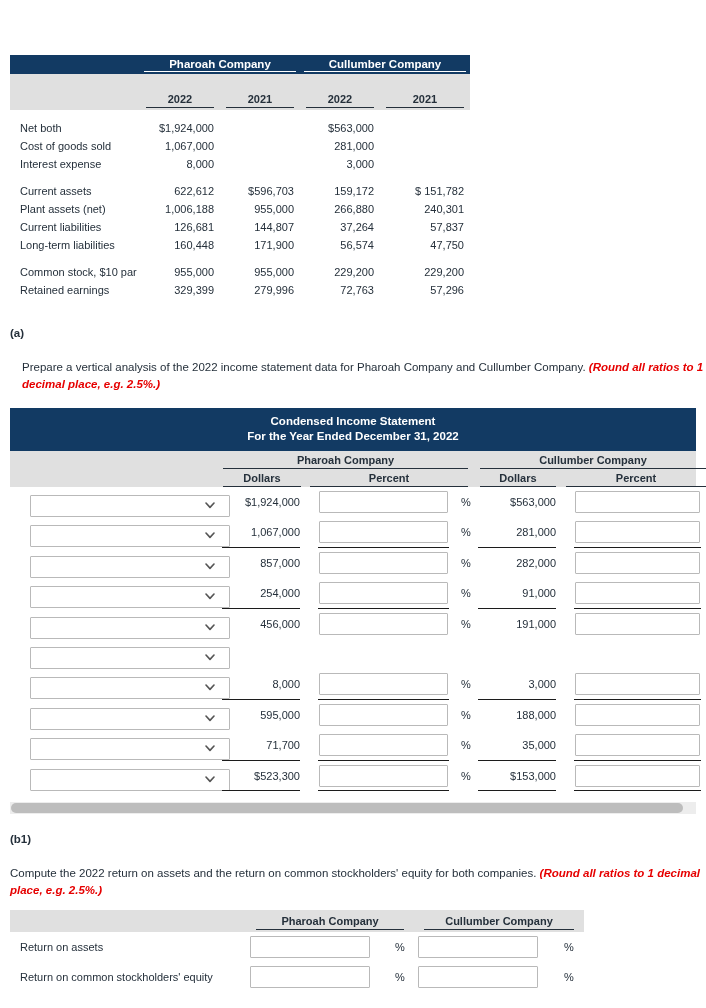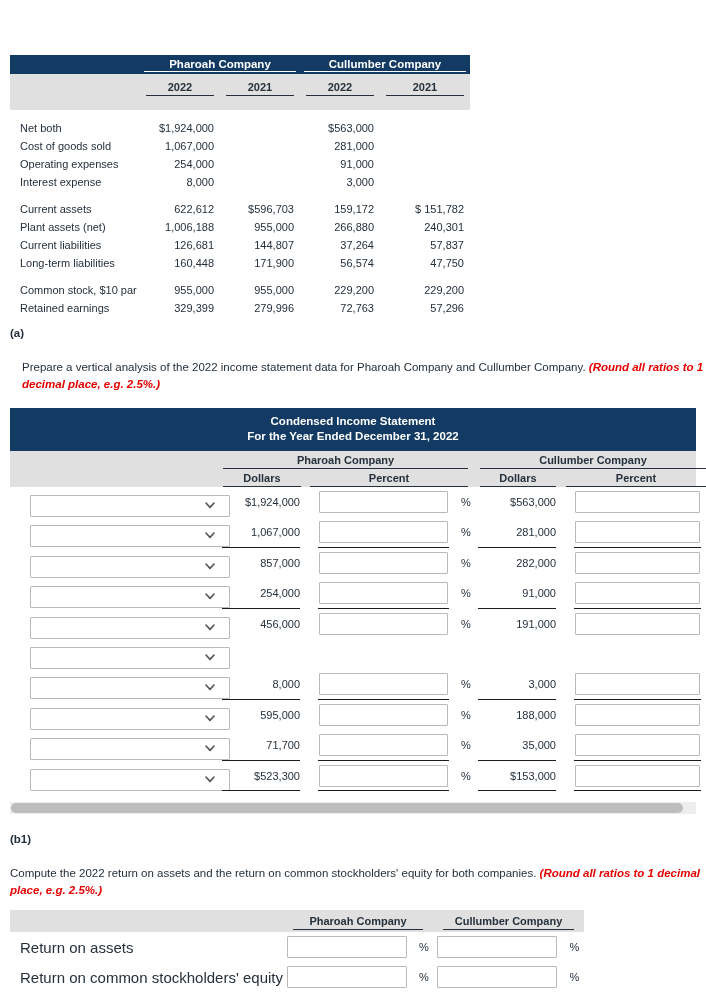--- a/index.html
+++ b/index.html
@@ -48,21 +48,21 @@
     margin: 0 4px;
   }
   .band-grey td {
     background: #e0e0e0;
     color: #25303b;
     font-weight: bold;
     font-size: 11px;
     height: 36px;
     text-align: center;
     vertical-align: bottom;
-    padding-bottom: 14px;
+    padding-bottom: 2px;
   }
   .band-grey td .ul2 {
     display: block;
     border-bottom: 1.2px solid #25303b;
     padding-bottom: 2px;
     margin: 0 6px;
   }
   .comp-table tbody td {
     height: 18px;
     font-size: 11px;
@@ -219,21 +219,21 @@
     padding-bottom: 2px;
     color: #25303b;
   }
   .ret-head td .ul2 {
     display: block;
     border-bottom: 1.2px solid #25303b;
     padding-bottom: 2px;
     margin: 0 10px;
   }
   .ret-row td { height: 30px; vertical-align: middle; }
-  .ret-row td.lbl { padding-left: 10px; font-size: 15px; white-space: nowrap; }
+  .ret-row td.lbl { padding-left: 10px; font-size: 11px; white-space: nowrap; }
   .ret-inp {
     width: 120px; height: 22px;
     border: 1px solid #b9b9b9;
     background: #ffffff;
     border-radius: 1px;
     font-family: "Liberation Sans", sans-serif;
     font-size: 11px;
     padding: 0 4px;
     color: #25303b;
     vertical-align: middle;
@@ -293,27 +293,20 @@
         <td class="num"></td>
       </tr>
       <tr>
         <td class="lbl">Cost of goods sold</td>
         <td class="num">1,067,000</td>
         <td class="num"></td>
         <td class="num">281,000</td>
         <td class="num"></td>
       </tr>
       <tr>
-        <td class="lbl">Operating expenses</td>
-        <td class="num">254,000</td>
-        <td class="num"></td>
-        <td class="num">91,000</td>
-        <td class="num"></td>
-      </tr>
-      <tr>
         <td class="lbl">Interest expense</td>
         <td class="num">8,000</td>
         <td class="num"></td>
         <td class="num">3,000</td>
         <td class="num"></td>
       </tr>
       <tr class="gap">
           <td colspan="5"></td>
         </tr>
       <tr>

